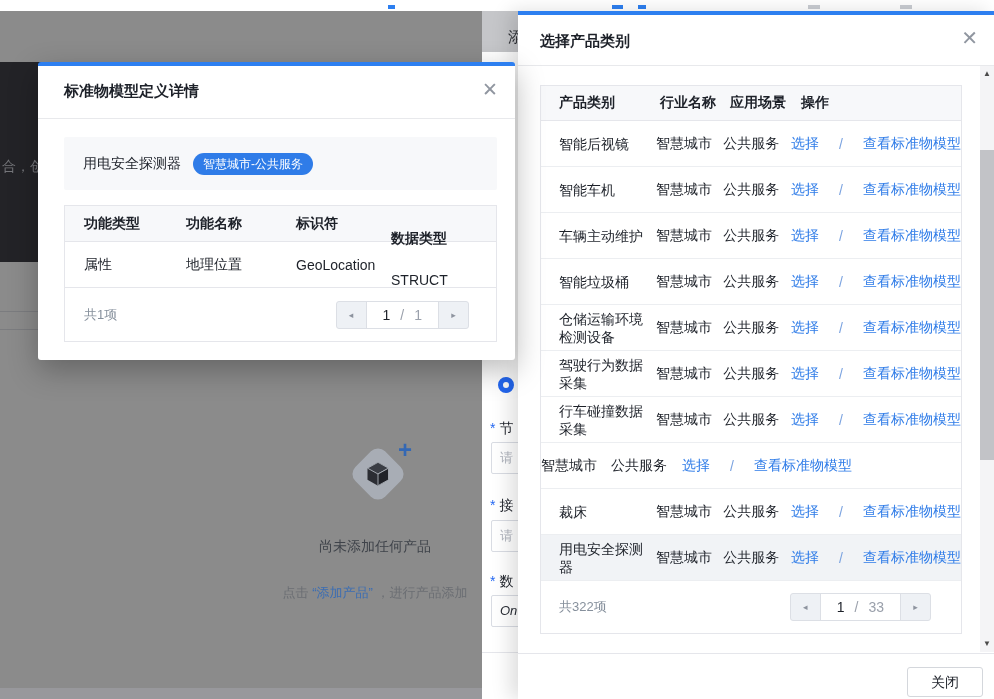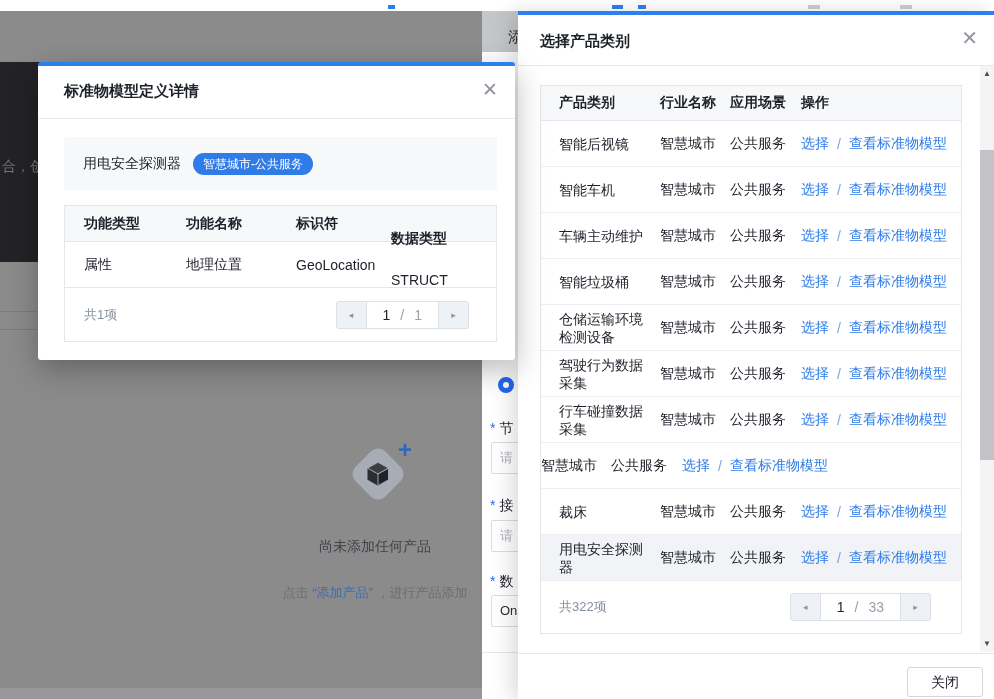--- a/index.html
+++ b/index.html
@@ -52,21 +52,21 @@
   .cat-head { display:flex; height:35px; background:#f7f8fa; border-bottom:1px solid #e5e6eb; align-items:center; }
   .cat-head span { font-size:14px; font-weight:bold; color:#1d2129; }
   .c1 { width:119px; padding-left:18px; padding-right:9px; }
   .c2 { width:70px; }
   .c3 { width:71px; }
   .c4 { flex:1; }
   .cat-row { display:flex; height:46px; align-items:center; border-bottom:1px solid #eceef1; font-size:14px; color:#1d2129; }
   .cat-row:last-child { border-bottom:1px solid #eceef1; }
   .cat-row.hl { background:#f1f3f6; }
   .cat-name { line-height:18px; }
-  .cat-actions { display:flex; align-items:center; gap:8px; font-size:14px; }
+  .cat-actions { display:flex; align-items:center; gap:20px; font-size:14px; }
   .lnk { color:#2f7ce8; cursor:pointer; white-space:nowrap; }
   .lnk-sep { color:#7ba3e0; }
   .cat-foot { display:flex; height:52px; align-items:center; justify-content:space-between;
     padding-left:18px; padding-right:30px;text-align:right; }
   .total-txt { font-size:13px; color:#86909c; }
 
   .pager { display:flex; height:28px; border:1px solid #dcdfe5; border-radius:3px; background:#eef1f5; overflow:hidden; }
   .pg-side { width:29px; display:flex; align-items:center; justify-content:center; color:#8d939e; font-size:9px; cursor:pointer; }
   .pg-mid { background:#fff; border-left:1px solid #dcdfe5; border-right:1px solid #dcdfe5;
     display:flex; align-items:center; gap:10px; padding:0 16px; font-size:14px; }
@@ -143,21 +143,21 @@
   </div>
 
   <div class="d1-header">添加</div>
   <div class="d1-body">
     <div class="d1-radio"></div>
     <div class="d1-label" style="top:60px;"><span class="req">*</span><span>节</span></div>
     <div class="d1-input ph" style="top:82px;">请</div>
     <div class="d1-label" style="top:137px;"><span class="req">*</span><span>接</span></div>
     <div class="d1-input ph" style="top:160px;">请</div>
     <div class="d1-label" style="top:213px;"><span class="req">*</span><span>数</span></div>
-    <div class="d1-input val" style="top:235px;">On</div>
+    <div class="d1-input val" style="top:235px;font-style:italic;">On</div>
     <div class="d1-divider"></div>
   </div>
 
   <div class="d2">
     <div class="d2-header">
       <span class="d2-title">选择产品类别</span>
       <span class="d2-close">✕</span>
     </div>
 
     <div class="cat-table">

